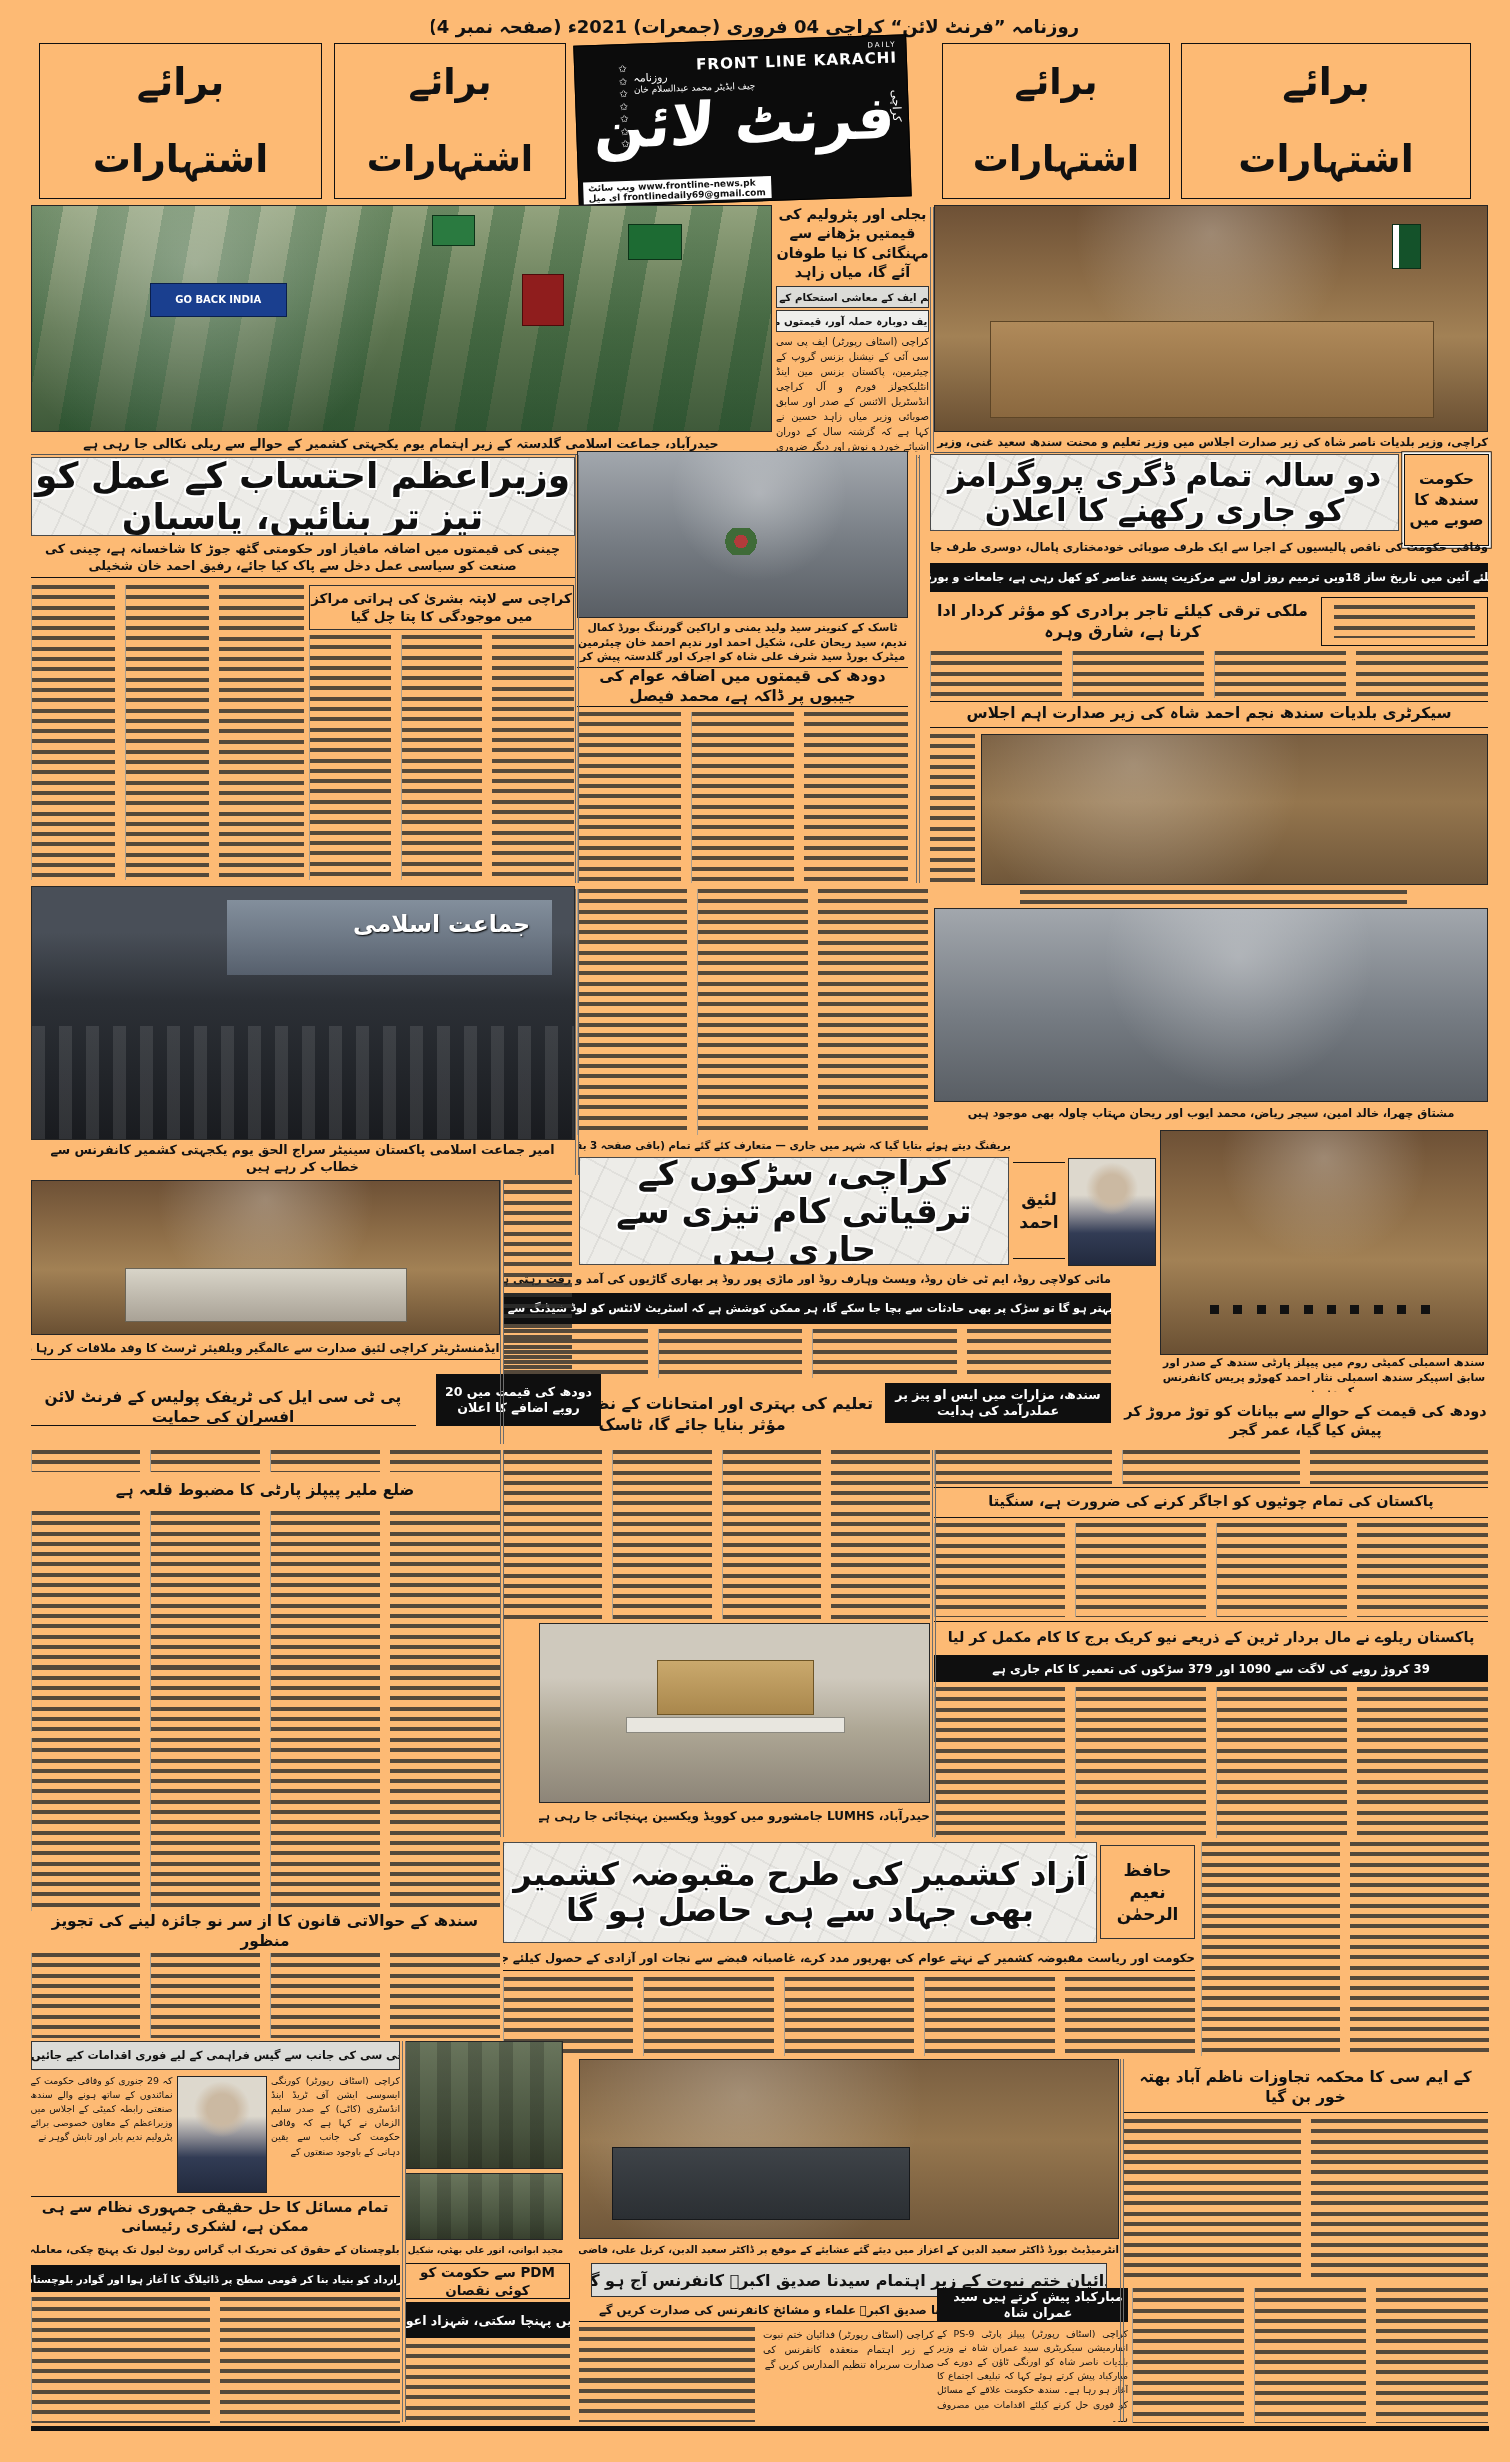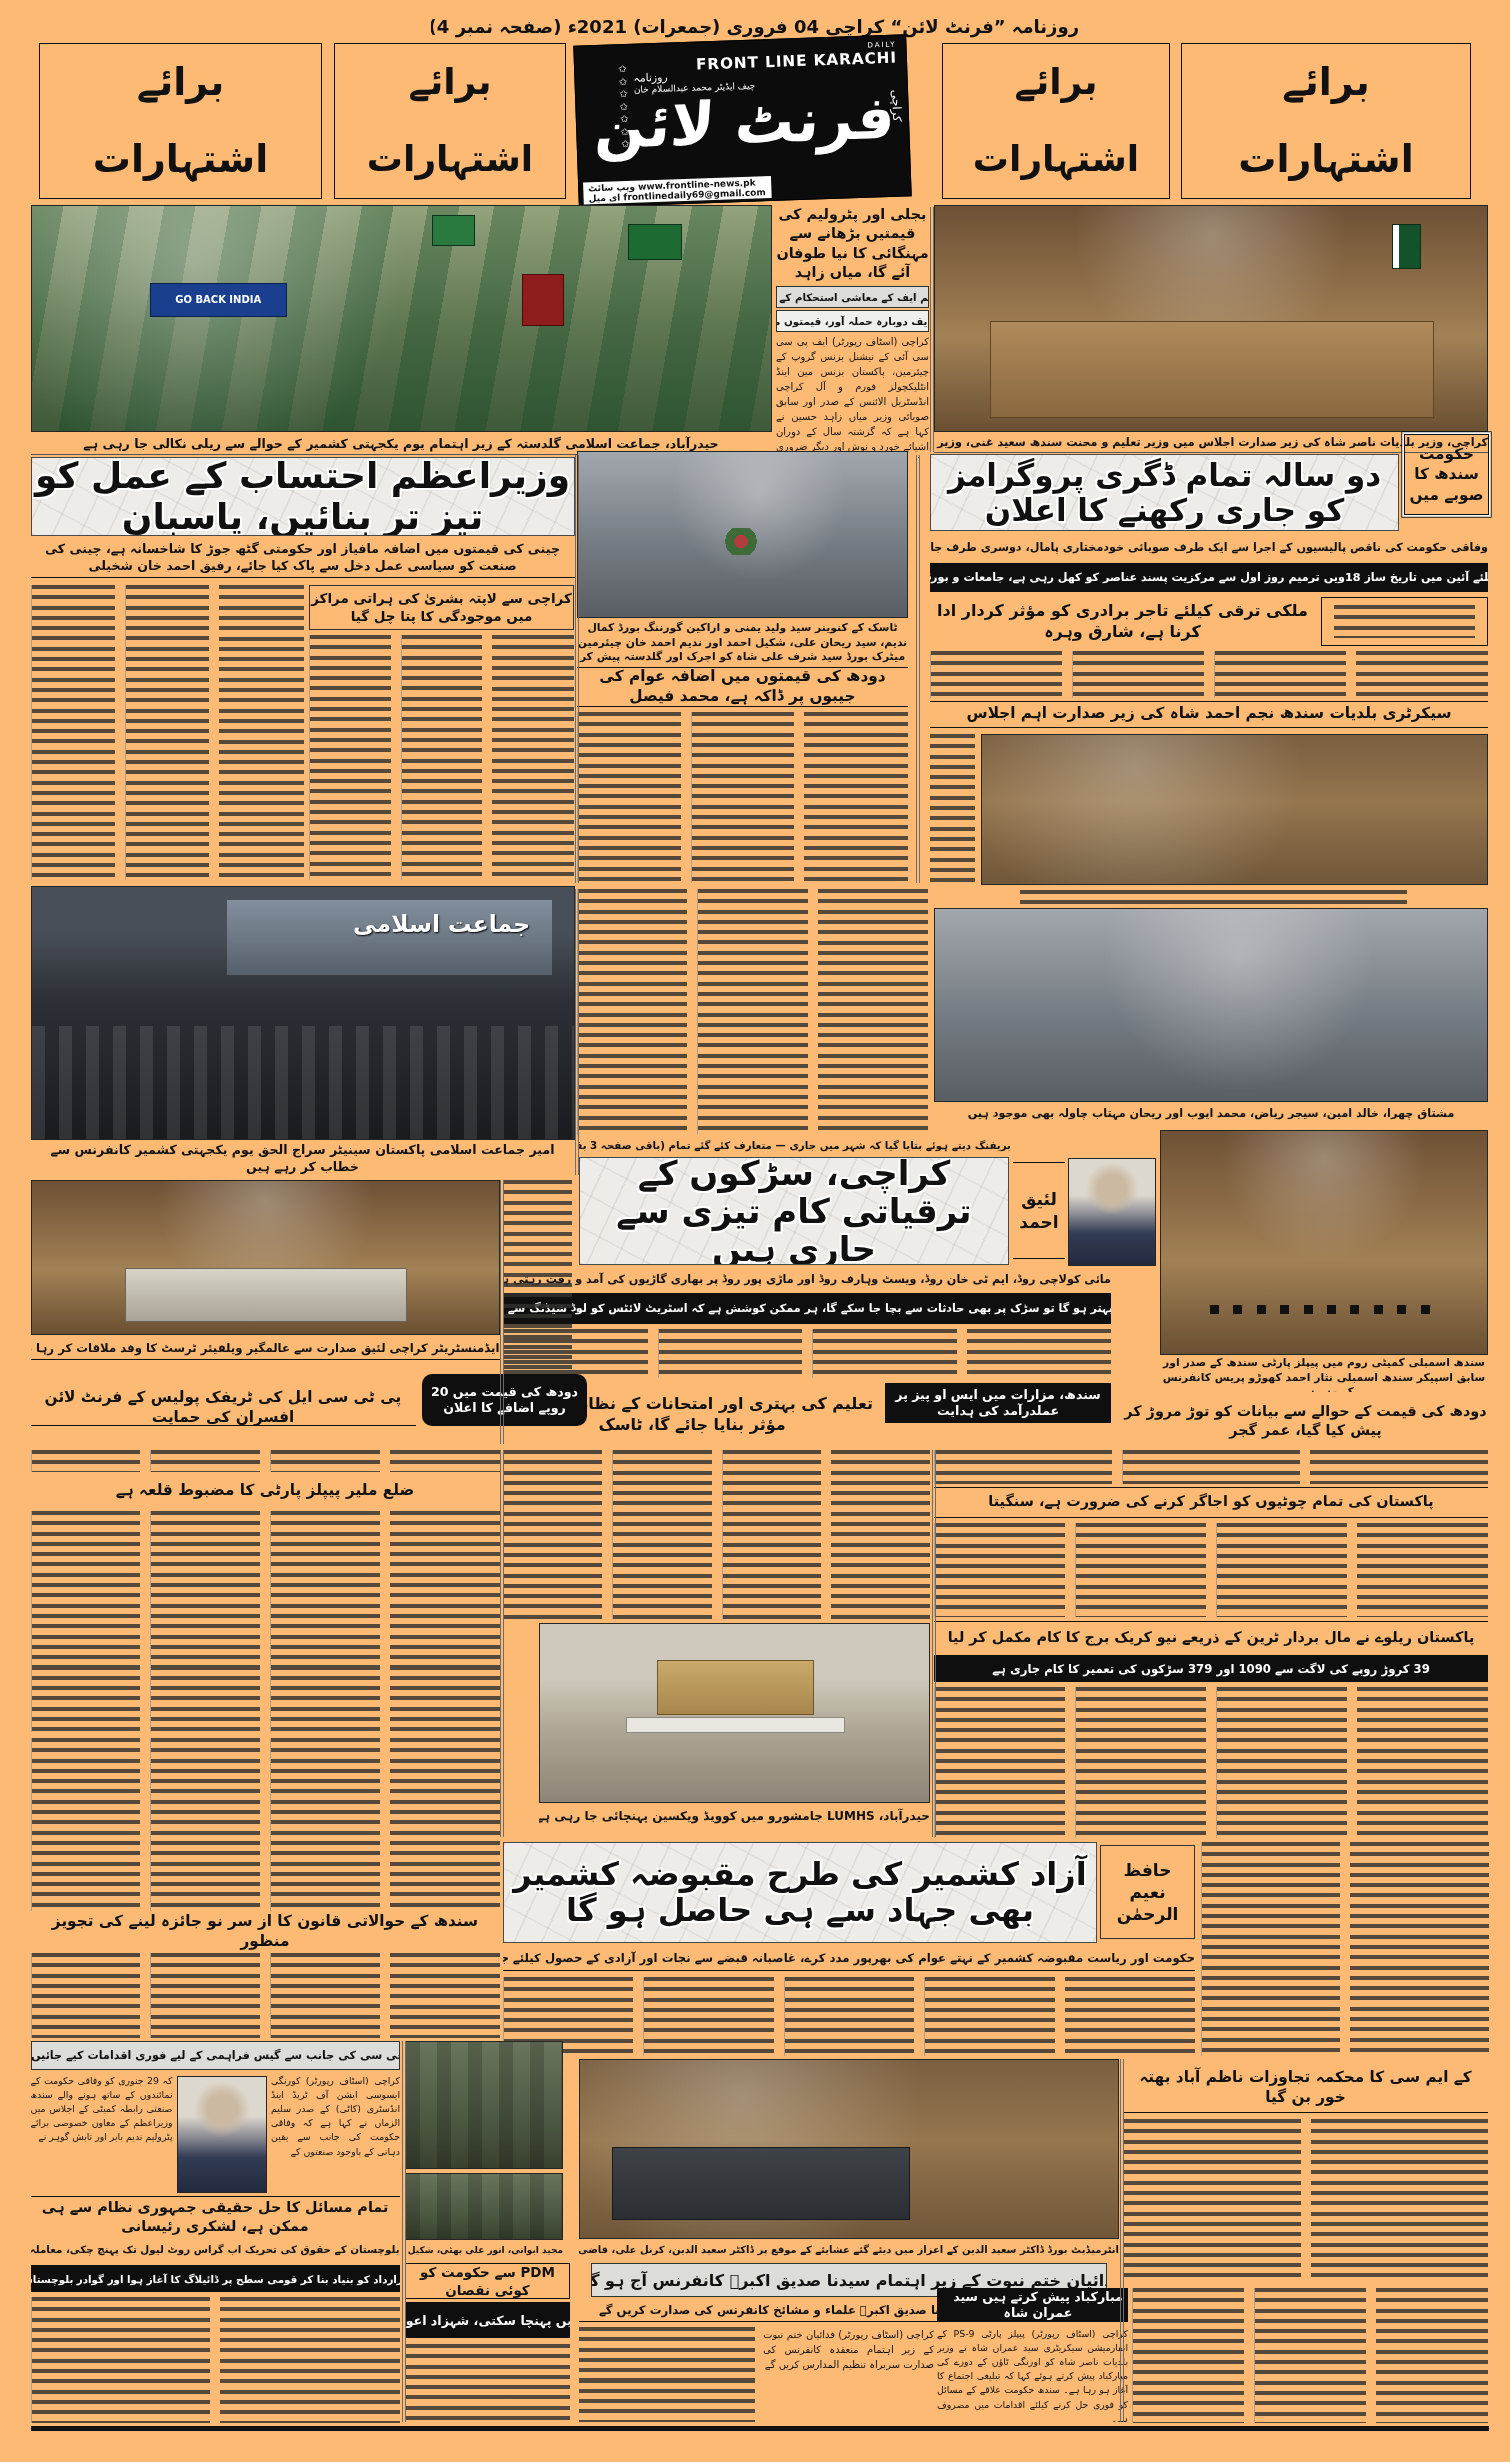--- a/index.html
+++ b/index.html
@@ -144,21 +144,21 @@
     <div style="position:absolute;left:44%;top:46%;width:36px;height:27px;background:radial-gradient(circle,#b23b3b 0 30%,#3f6b38 30% 70%,transparent 70%);"></div>
   </div>
   <div class="abs cap2" style="left:578px;top:621px;width:331px;height:45px;font-size:10.8px;">ٹاسک کے کنوینر سید ولید یمنی و اراکین گورننگ بورڈ کمال ندیم، سید ریحان علی، شکیل احمد اور ندیم احمد خان چیئرمین میٹرک بورڈ سید شرف علی شاہ کو اجرک اور گلدستہ پیش کر رہے ہیں</div>
   <div class="abs hl hrule" style="left:578px;top:667px;width:331px;height:40px;font-size:15.3px;">دودھ کی قیمتوں میں اضافہ عوام کی جیبوں پر ڈاکہ ہے، محمد فیصل</div>
   <div class="abs gkwrap" style="left:578px;top:712px;width:331px;height:171px;">
       <div class="gk"></div>
       <div class="gk"></div>
       <div class="gk"></div>
     </div>
 
-  <div class="abs box" style="left:1405px;top:434px;width:85px;height:81px;font-size:15.3px;padding:2px;">حکومت سندھ کا صوبے میں</div>
+  <div class="abs box" style="left:1405px;top:454px;width:85px;height:92px;font-size:15.3px;padding:2px;">حکومت سندھ کا صوبے میں</div>
   <div class="abs disp" style="left:931px;top:454px;width:469px;height:77px;font-size:31px;">دو سالہ تمام ڈگری پروگرامز کو جاری رکھنے کا اعلان</div>
   <div class="abs cap" style="left:931px;top:536px;width:558px;height:23.4px;font-size:11.2px;line-height:23.4px;">وفاقی حکومت کی ناقص پالیسیوں کے اجرا سے ایک طرف صوبائی خودمختاری پامال، دوسری طرف جامعات کی خودمختاری بھی متاثر ہو رہی ہے</div>
   <div class="abs rev" style="left:931px;top:563px;width:558px;height:29px;font-size:11.2px;">صوبائی خودمختاری کیلئے آئین میں تاریخ ساز 18ویں ترمیم روز اول سے مرکزیت پسند عناصر کو کھل رہی ہے، جامعات و بورڈز کے مشیر نثار کھوڑو</div>
   <div class="abs hl" style="left:931px;top:597px;width:385px;height:49px;font-size:16px;">ملکی ترقی کیلئے تاجر برادری کو مؤثر کردار ادا کرنا ہے، شارق وہرہ</div>
   <div class="abs box" style="left:1322px;top:597px;width:167px;height:49px;box-shadow:none;border-width:0.9px;">
     <div class="gkwrap" style="width:86%;height:70%;">
         <div class="gk"></div>
       </div>
   </div>
   <div class="abs gkwrap" style="left:931px;top:651px;width:558px;height:47px;">
@@ -214,21 +214,21 @@
   <div class="abs hl" style="left:504px;top:1383px;width:378px;height:63px;font-size:16px;">تعلیم کی بہتری اور امتحانات کے نظام کو مزید مؤثر بنایا جائے گا، ٹاسک</div>
 
   <div class="abs ph ph-warm" style="left:31.5px;top:1180px;width:469px;height:155px;">
     <div style="position:absolute;left:20%;bottom:8%;width:60%;height:34%;background:linear-gradient(180deg,#d8d4c8,#a9a296);border:0.9px solid #6b6557;"></div>
   </div>
   <div class="abs gkwrap" style="left:505px;top:1180px;width:68px;height:201px;">
       <div class="gk"></div>
     </div>
   <div class="abs cap" style="left:31.5px;top:1338px;width:469px;height:21.6px;font-size:11.7px;line-height:21.6px;border-bottom:1.3px solid #111;">ایڈمنسٹریٹر کراچی لئیق صدارت سے عالمگیر ویلفیئر ٹرسٹ کا وفد ملاقات کر رہا ہے</div>
   <div class="abs hl" style="left:31.5px;top:1390px;width:385px;height:36px;font-size:15.3px;border-bottom:1.8px solid #111;">پی ٹی سی ایل کی ٹریفک پولیس کے فرنٹ لائن افسران کی حمایت</div>
-  <div class="abs rev2" style="left:423px;top:1374px;width:165px;height:52px;font-size:12.6px;border-radius:10px;">دودھ کی قیمت میں 20 روپے اضافے کا اعلان</div>
+  <div class="abs rev2" style="left:437px;top:1374px;width:165px;height:52px;font-size:12.6px;">دودھ کی قیمت میں 20 روپے اضافے کا اعلان</div>
 
   <div class="abs gkwrap" style="left:31.5px;top:1450px;width:469px;height:21.6px;">
       <div class="gk"></div>
       <div class="gk"></div>
       <div class="gk"></div>
       <div class="gk"></div>
     </div>
   <div class="abs hl" style="left:31.5px;top:1475px;width:469px;height:31px;font-size:15.3px;">ضلع ملیر پیپلز پارٹی کا مضبوط قلعہ ہے</div>
   <div class="abs gkwrap" style="left:31.5px;top:1511px;width:469px;height:221px;">
       <div class="gk"></div>

